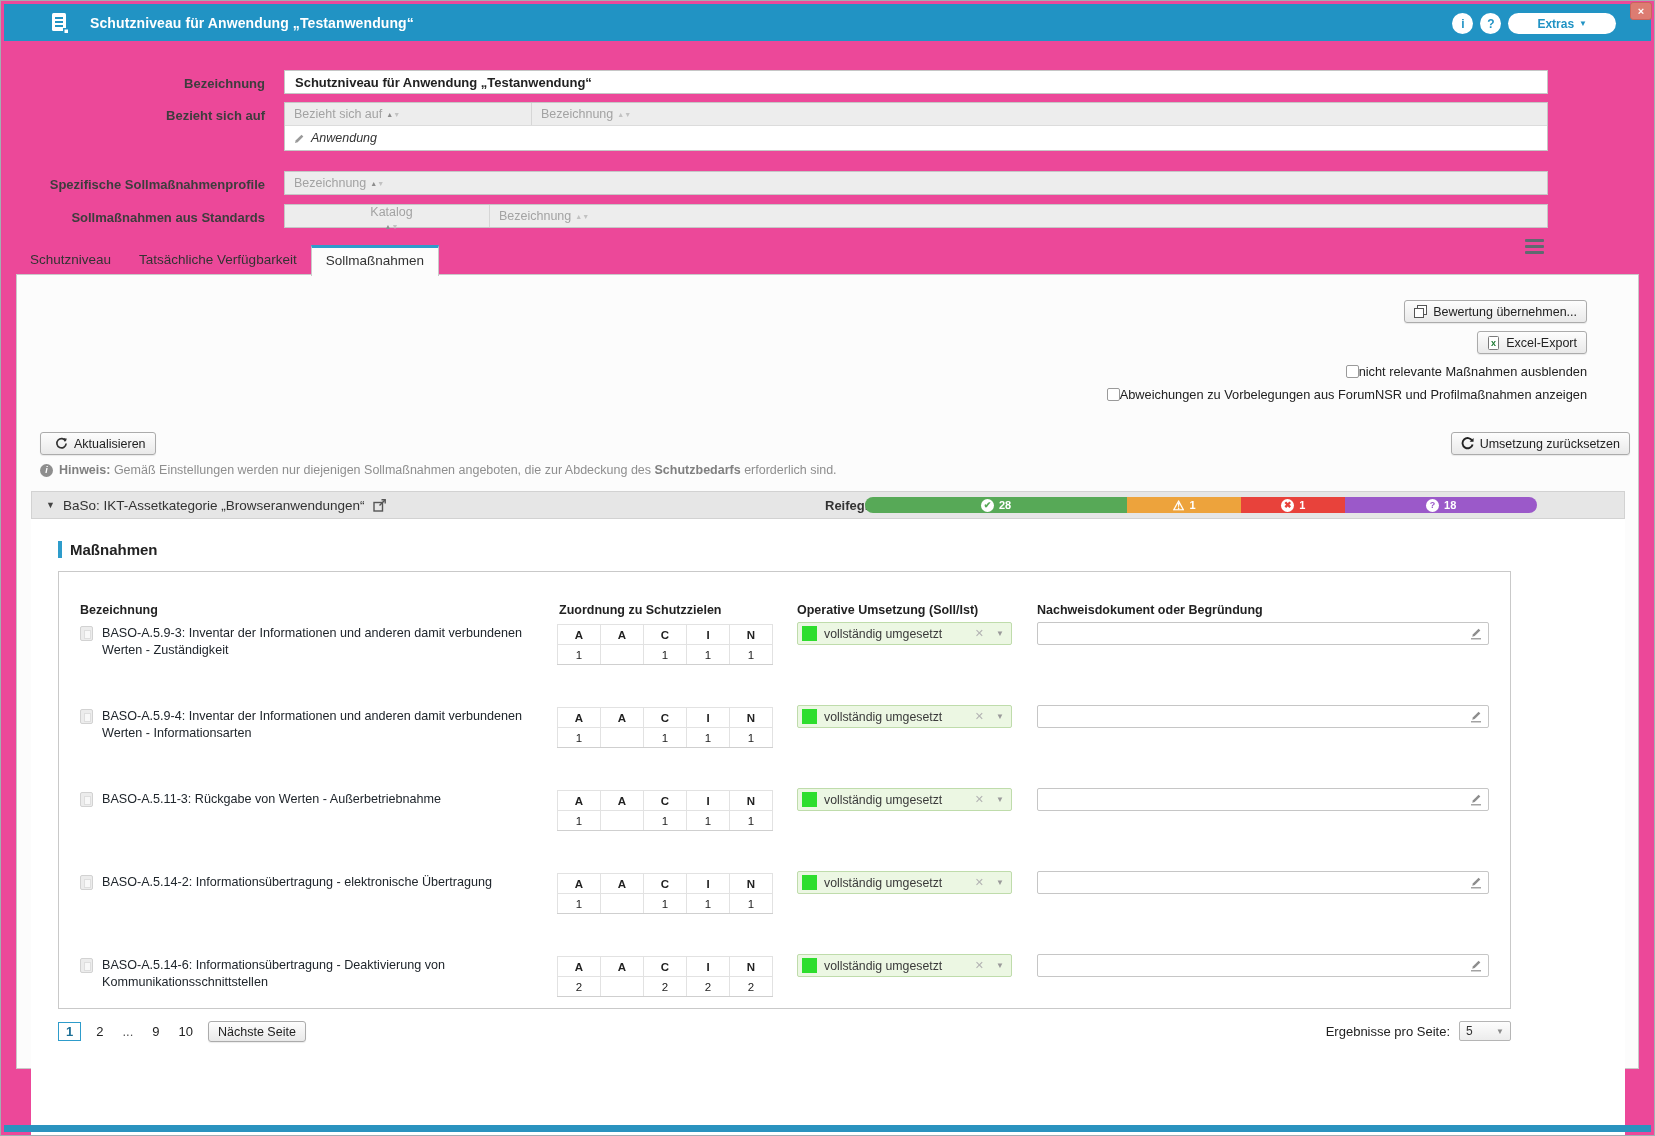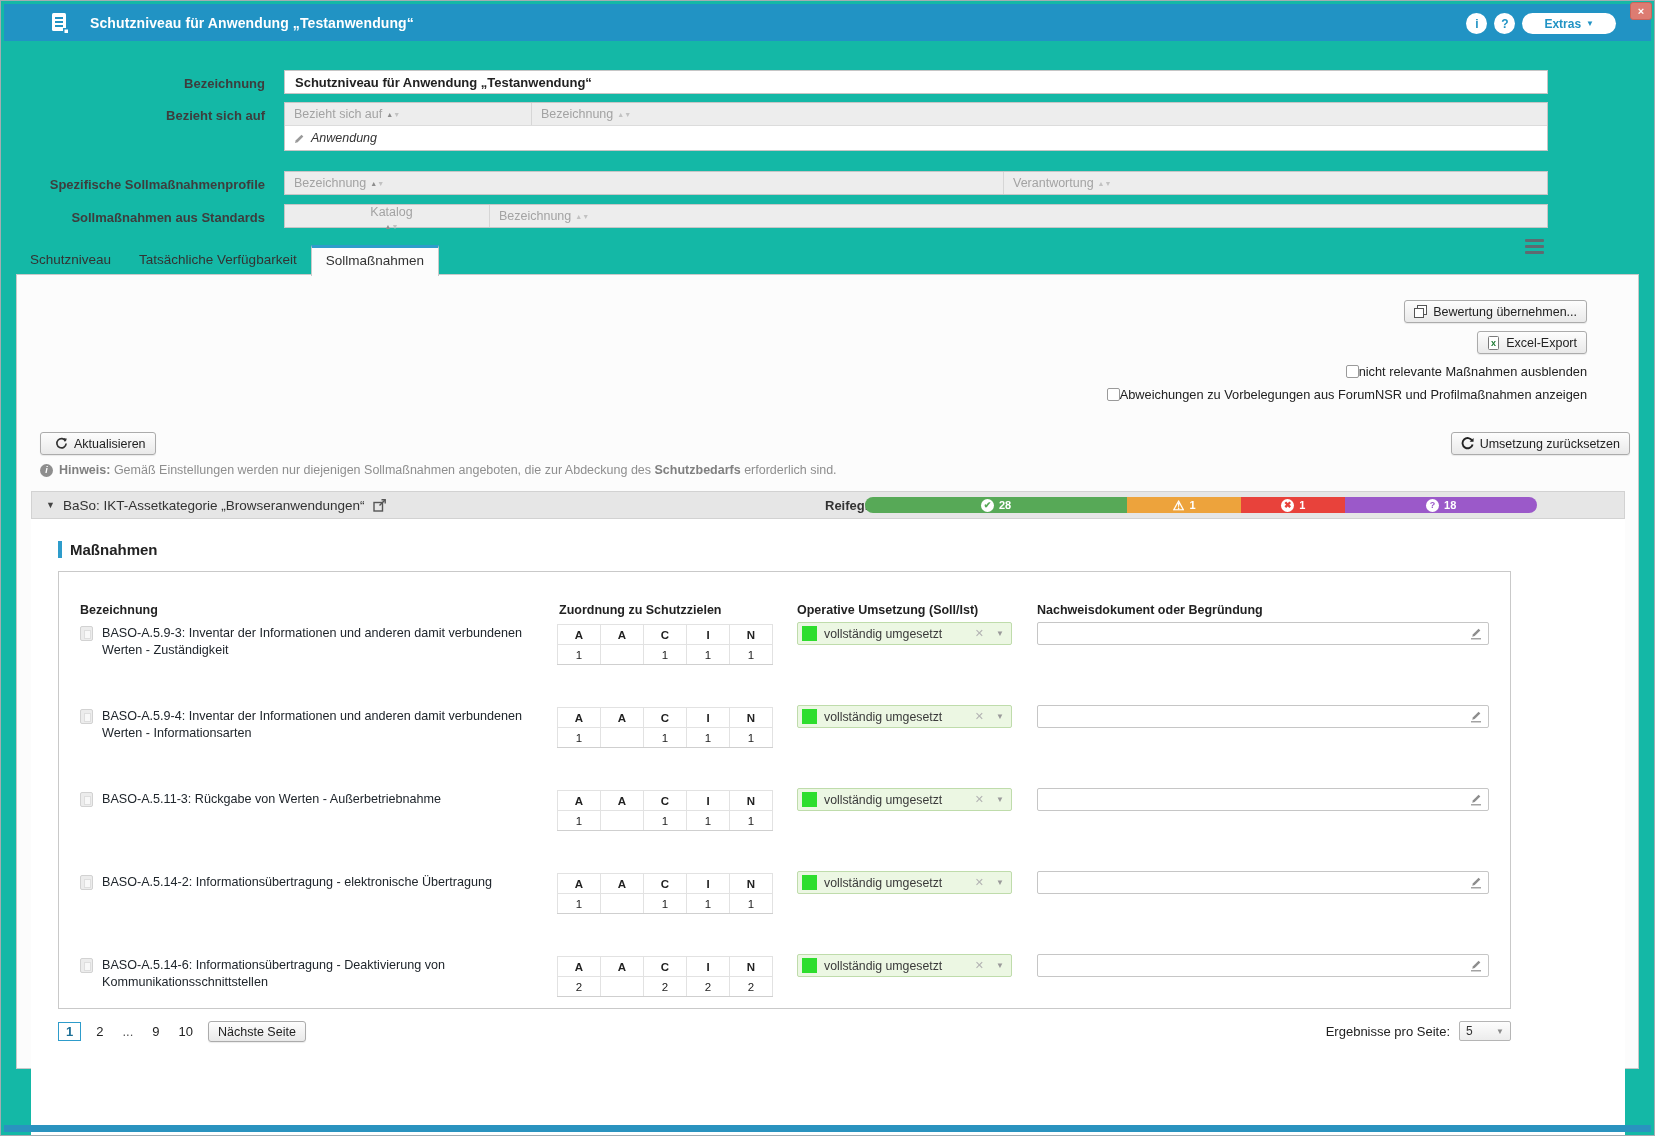--- a/index.html
+++ b/index.html
@@ -1,29 +1,29 @@
 <!DOCTYPE html>
 <html><head>
 <meta charset="utf-8">
 <style>
   * { box-sizing: border-box; margin: 0; padding: 0; }
   body { margin:0; background:#fff; font-family:"Liberation Sans", sans-serif; }
-  .page { position:relative; width:1655px; height:1136px; background:#14b8a6;
+  .page { position:relative; width:1655px; height:1136px; background:#ec4899;
           border:1px solid #a3adb2; overflow:hidden; }
 
   
   .titlebar { position:absolute; left:3px; top:3px; right:3px; height:37px;
               background:#2193c4; display:flex; align-items:center; }
   .tb-doc-icon { margin-left:47px; width:18px; height:22px; }
   .tb-title { color:#fff; font-size:14px; font-weight:bold; margin-left:21px; letter-spacing:.1px; }
   .tb-right { position:absolute; right:35px; top:9px; display:flex; align-items:center; gap:7px; }
   .round-btn { width:21px; height:21px; border-radius:50%; background:#fff; color:#2193c4;
                font-weight:bold; font-size:12px; display:flex; align-items:center; justify-content:center; cursor:pointer; }
   .extras-btn { height:21px; border-radius:11px; background:#fff; color:#2193c4; font-weight:bold;
-                font-size:12px; padding:0 22px; display:flex; align-items:center; gap:5px; cursor:pointer; }
+                font-size:12px; padding:0 29px; display:flex; align-items:center; gap:5px; cursor:pointer; }
   .extras-btn .car { font-size:8px; }
   .close-btn { position:absolute; right:2px; top:1px; width:22px; height:18px; background:#dd7c72;
                border:1px solid #c9655c; border-radius:3px; color:#fff; font-size:11px; font-weight:bold;
                display:flex; align-items:center; justify-content:center; z-index:9; cursor:pointer; }
 
   
   .flabel { position:absolute; width:264px; text-align:right; font-size:13px; font-weight:bold; color:#3d3d3d; }
   .fvalue-box { position:absolute; left:283px; width:1264px; height:24px; background:#fff;
                 border:1px solid #c6c6c6; display:flex; align-items:center; padding-left:10px;
                 font-size:13px; font-weight:bold; color:#222; }
@@ -187,24 +187,20 @@
     </div>
   </div>
 
   <div class="flabel" style="top:176px; left:0;">Spezifische Sollmaßnahmenprofile</div>
   <div class="grid" style="top:170px;">
     <div class="grid-hrow">
       <div class="grid-hcell" style="width:719px;">
         <span>Bezeichnung</span>
         <span class="sort"><span class="up">▲</span><span class="dn">▼</span></span>
       </div>
-      <div class="grid-hcell" style="flex:1;">
-        <span>Verantwortung</span>
-        <span class="sort idle"><span class="up">▲</span><span class="dn">▼</span></span>
-      </div>
     </div>
   </div>
 
   <div class="flabel" style="top:209px; left:0;">Sollmaßnahmen aus Standards</div>
   <div class="grid" style="top:203px;">
     <div class="grid-hrow">
       <div class="grid-hcell" style="width:205px;flex-direction:column;">
         <span>Katalog</span>
         <span class="sort"><span class="up">▲</span><span class="dn">▼</span></span>
       </div>

